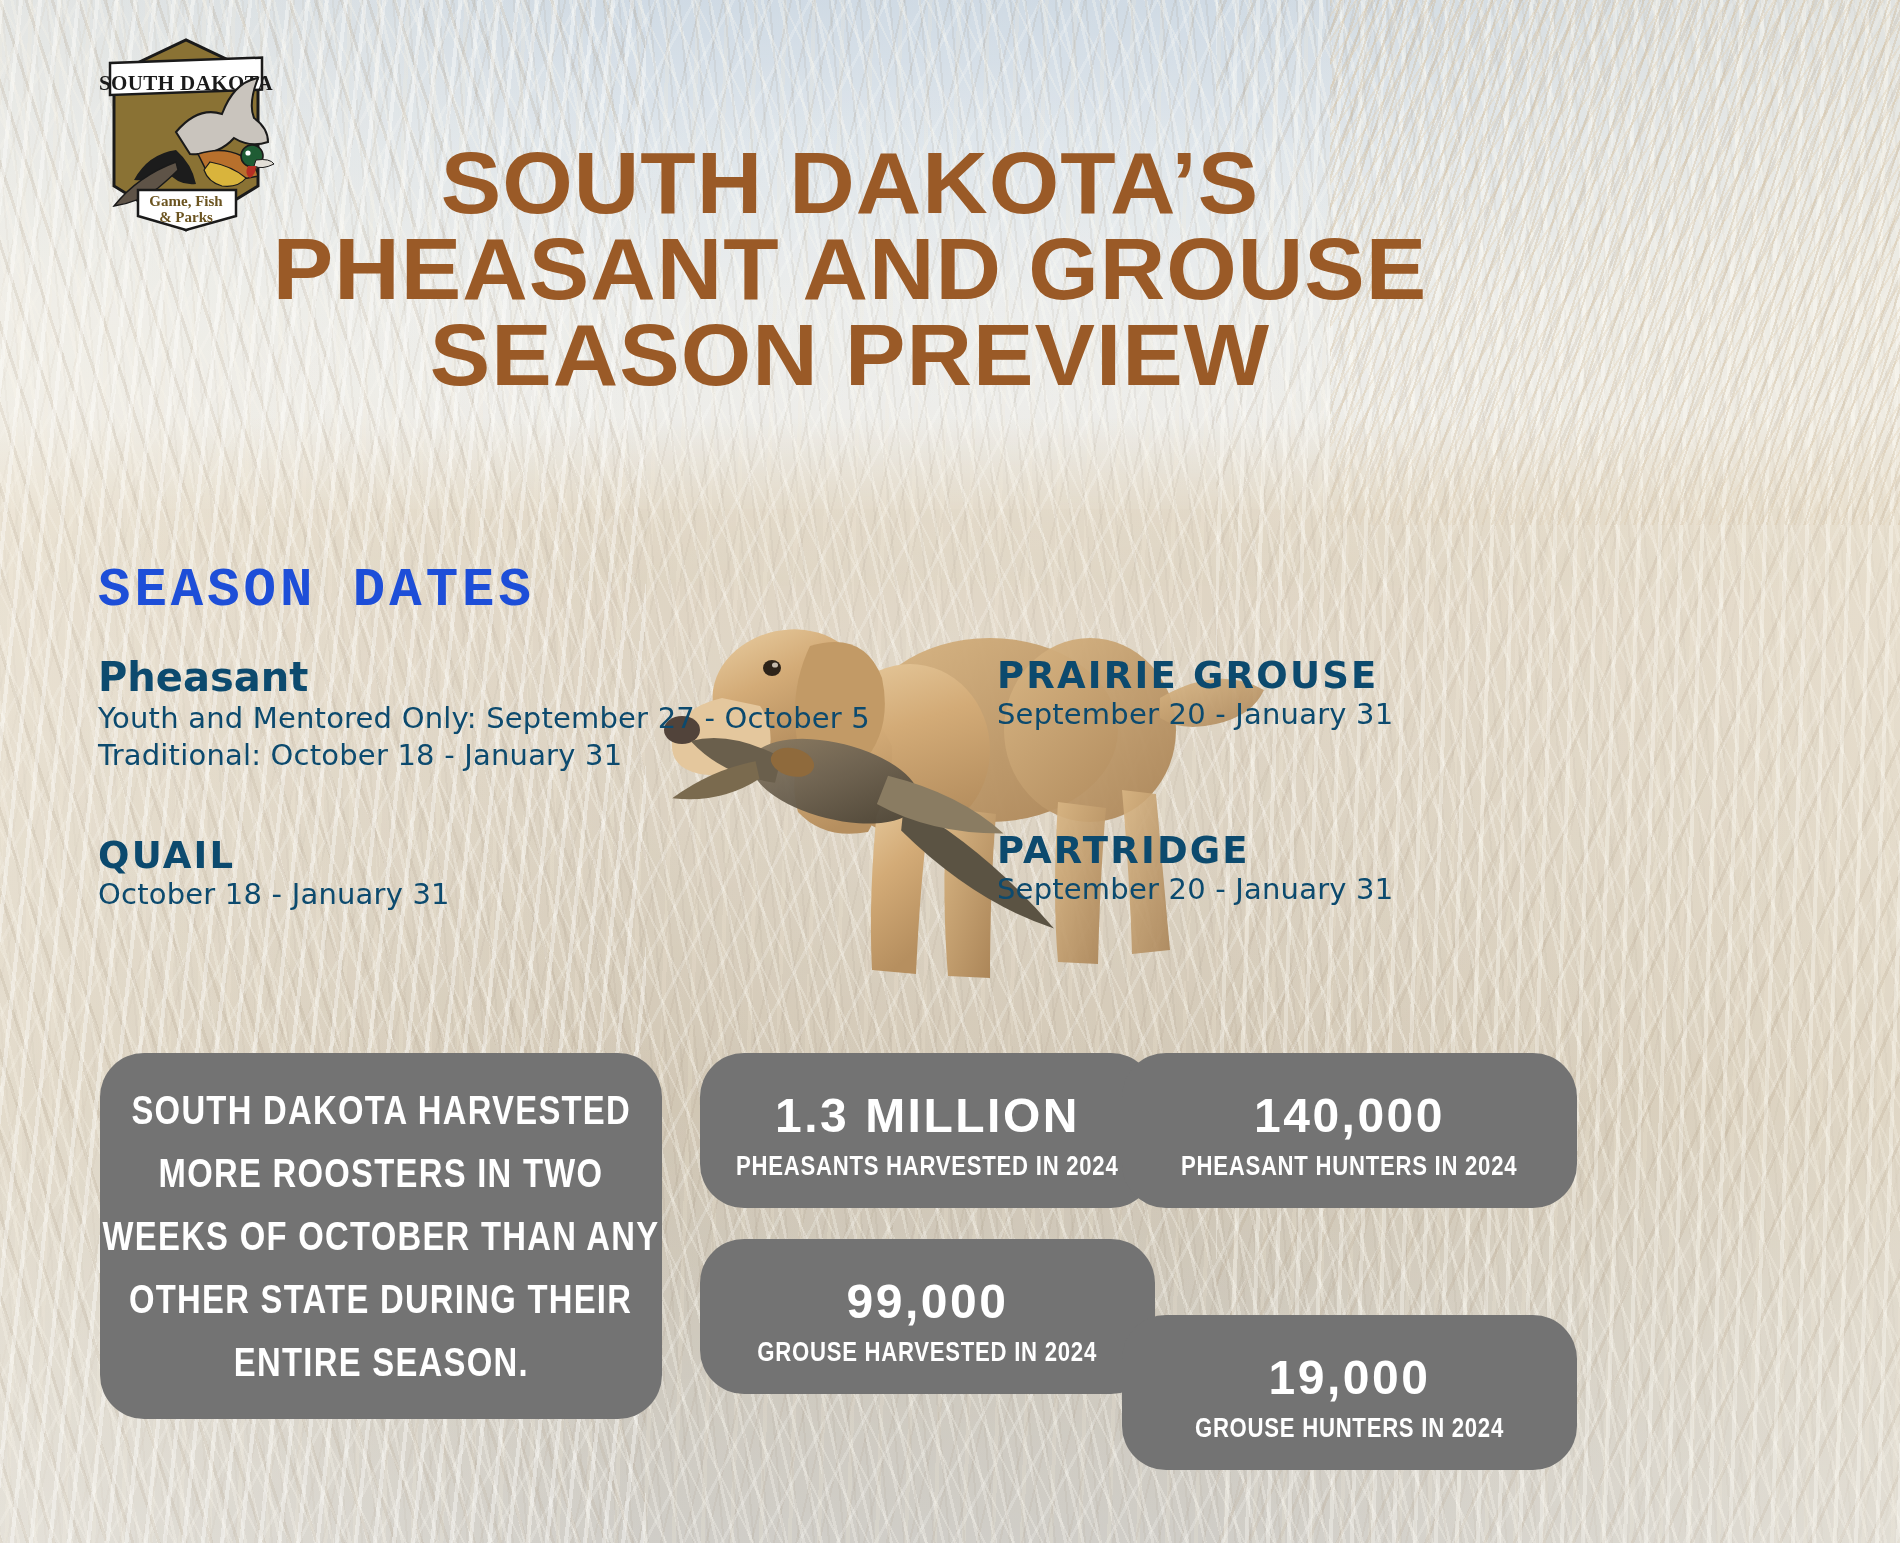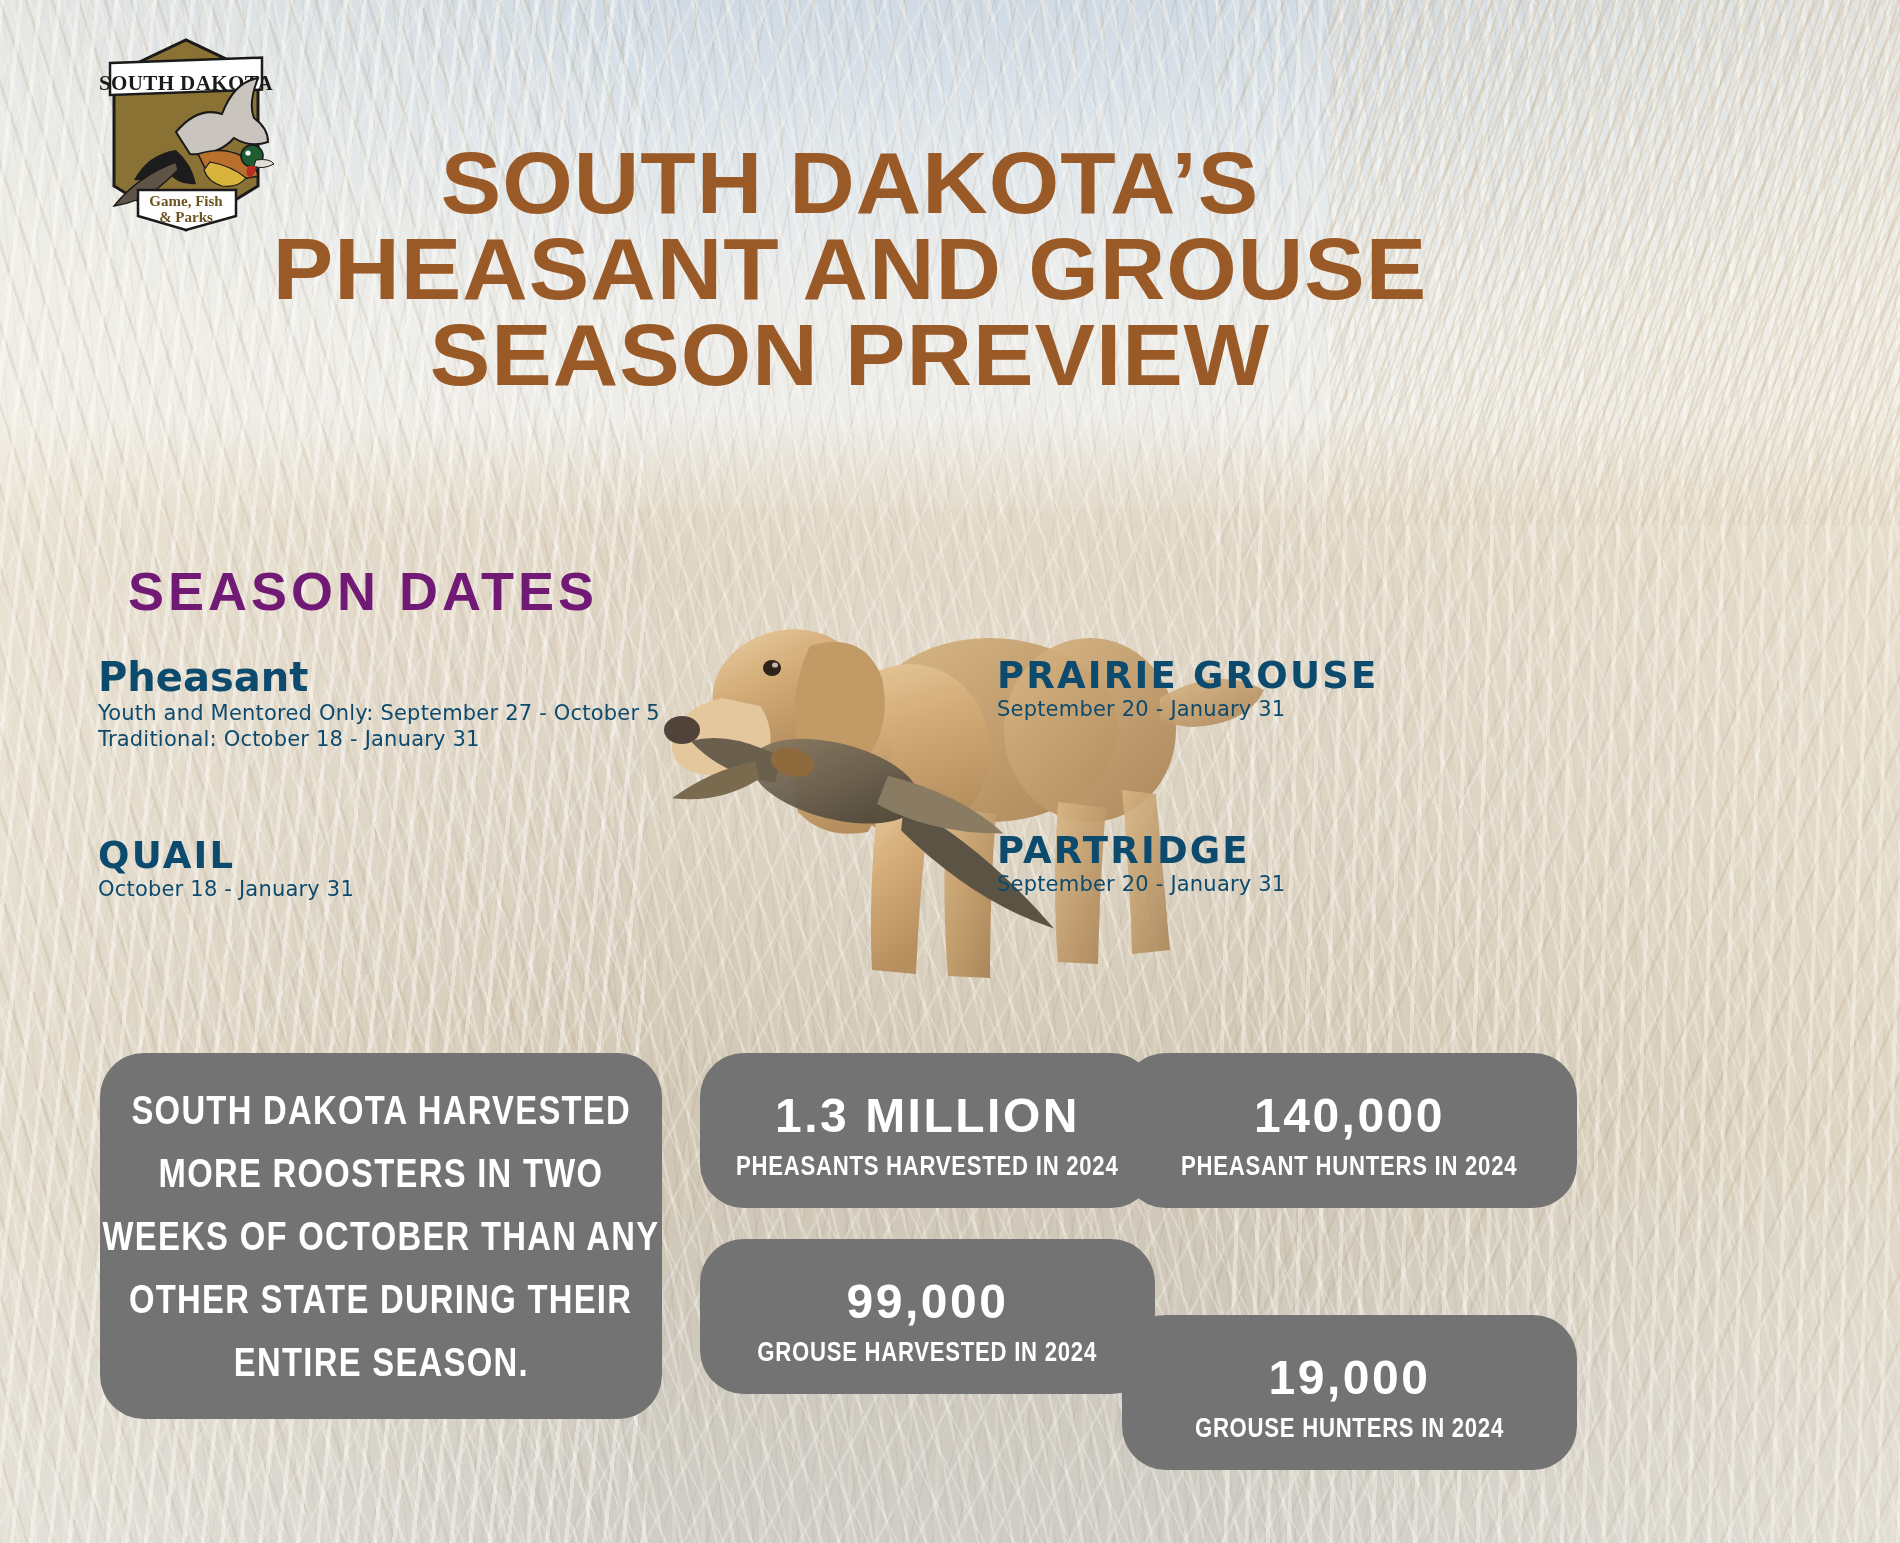--- a/index.html
+++ b/index.html
@@ -87,44 +87,44 @@
     line-height:.98;
     letter-spacing:1px;
     color:#9A5A27;
     transform:scaleX(1.03);
     transform-origin:center;
   }
   #title .tl { display:block; white-space:nowrap; }
 
   
   #season-dates-heading {
-    position:absolute; left:128px; top:560px;
-    font-family:Liberation Sans, sans-serif;
+    position:absolute; left:98px; top:560px;
+    font-family:Liberation Mono, monospace;
     font-weight:700; font-size:54px; letter-spacing:4px;
-    color:#701a75;
+    color:#1d4ed8;
   }
 
   .season-col { position:absolute; font-family:"DejaVu Sans", sans-serif; color:#0c4a6e; }
   #col-pheasant  { left:98px;  top:655px; width:820px; }
   #col-quail     { left:98px;  top:835px; width:700px; }
   #col-grouse    { left:997px; top:655px; width:760px; }
   #col-partridge { left:997px; top:830px; width:760px; }
 
   .sec-head-mixed {
     font-weight:700; font-size:40px; line-height:1.12;
     letter-spacing:0px;
     font-family:"DejaVu Sans", sans-serif;
   }
   .sec-head-caps {
     font-weight:700; font-size:37px; line-height:1.12;
     letter-spacing:2.2px;
     font-family:"DejaVu Sans", sans-serif;
   }
   .sec-line {
-    font-weight:400; font-size:21px; line-height:1.27;
+    font-weight:400; font-size:29px; line-height:1.27;
     letter-spacing:.2px; white-space:nowrap;
   }
 
   
   .brown { background:#737373; color:#fff; }
 
   #quote-card {
     position:absolute; left:100px; top:1053px; width:562px; height:366px;
     border-radius:44px;
     display:flex; flex-direction:column; align-items:center; justify-content:center;

